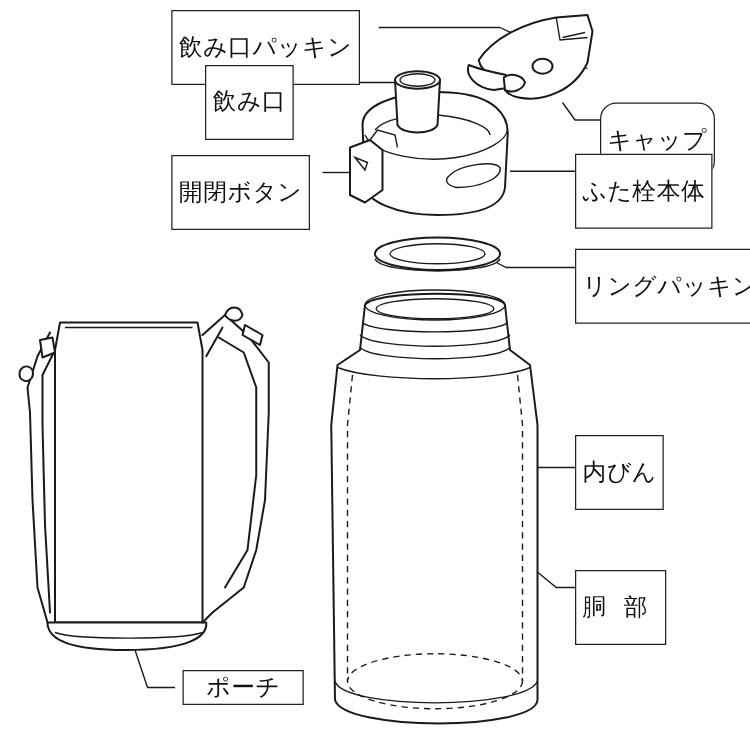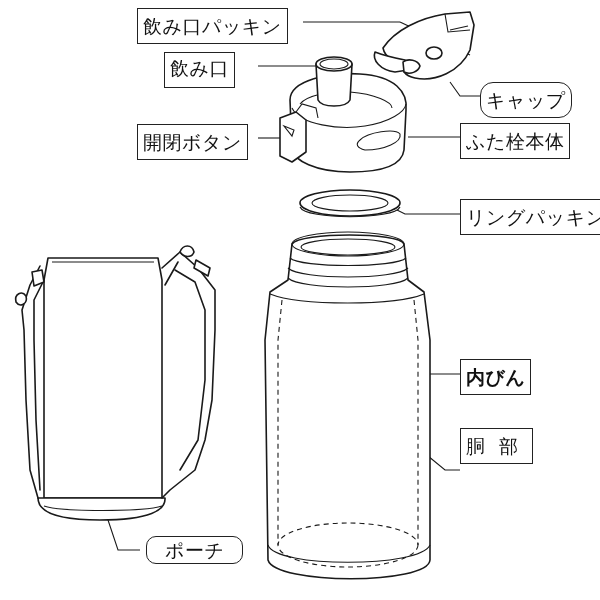--- a/index.html
+++ b/index.html
@@ -7,21 +7,21 @@
     #diagram { position: absolute; left: 0; top: 0; width: 600px; height: 600px; }
     .label {
       position: absolute;
       border: 1.6px solid #222;
       background: #fff;
       color: #111;
       font-family: "DejaVu Sans", sans-serif;
       font-size: 19px;
       line-height: 26px;
       height: 26px;
-      padding: 4px 5px;
+      padding: 16px 5px;
       box-sizing: content-box;
       white-space: nowrap;
       letter-spacing: 0.5px;
     }
     .label.wide { letter-spacing: 14px; padding-right: 0; }
     svg .ln { fill: none; stroke: #1a1a1a; stroke-width: 1.6; stroke-linejoin: round; stroke-linecap: round; }
     svg .lnthin { fill: none; stroke: #1a1a1a; stroke-width: 1.1; }
     svg .dash { fill: none; stroke: #1a1a1a; stroke-width: 1.1; stroke-dasharray: 5 4; }
     svg .fillw { fill: #fff; stroke: #1a1a1a; stroke-width: 1.6; stroke-linejoin: round; }
   </style>
@@ -107,16 +107,16 @@
     </g>
   </svg>
 
   
   <div class="label" style="left:137px; top:8px;">飲み口パッキン</div>
   <div class="label" style="left:164px; top:52px;font-family:Liberation Mono, monospace;">飲み口</div>
   <div class="label" style="left:480px; top:82px;border-radius:13px;">キャップ</div>
   <div class="label" style="left:137px; top:124px;">開閉ボタン</div>
   <div class="label" style="left:460px; top:123px;">ふた栓本体</div>
   <div class="label" style="left:460px; top:199px;">リングパッキン</div>
-  <div class="label" style="left:460px; top:359px;font-weight:bold;">内びん</div>
-  <div class="label wide" style="left:460px; top:428px;text-align:right;">胴部</div>
-  <div class="label" style="left:146px; top:536px; padding:0 18px;border-radius:10px;">ポーチ</div>
+  <div class="label" style="left:460px; top:348px;">内びん</div>
+  <div class="label wide" style="left:460px; top:456px;text-align:right;">胴部</div>
+  <div class="label" style="left:146px; top:536px; padding:0 18px;">ポーチ</div>
 </div>
 
 </body></html>

